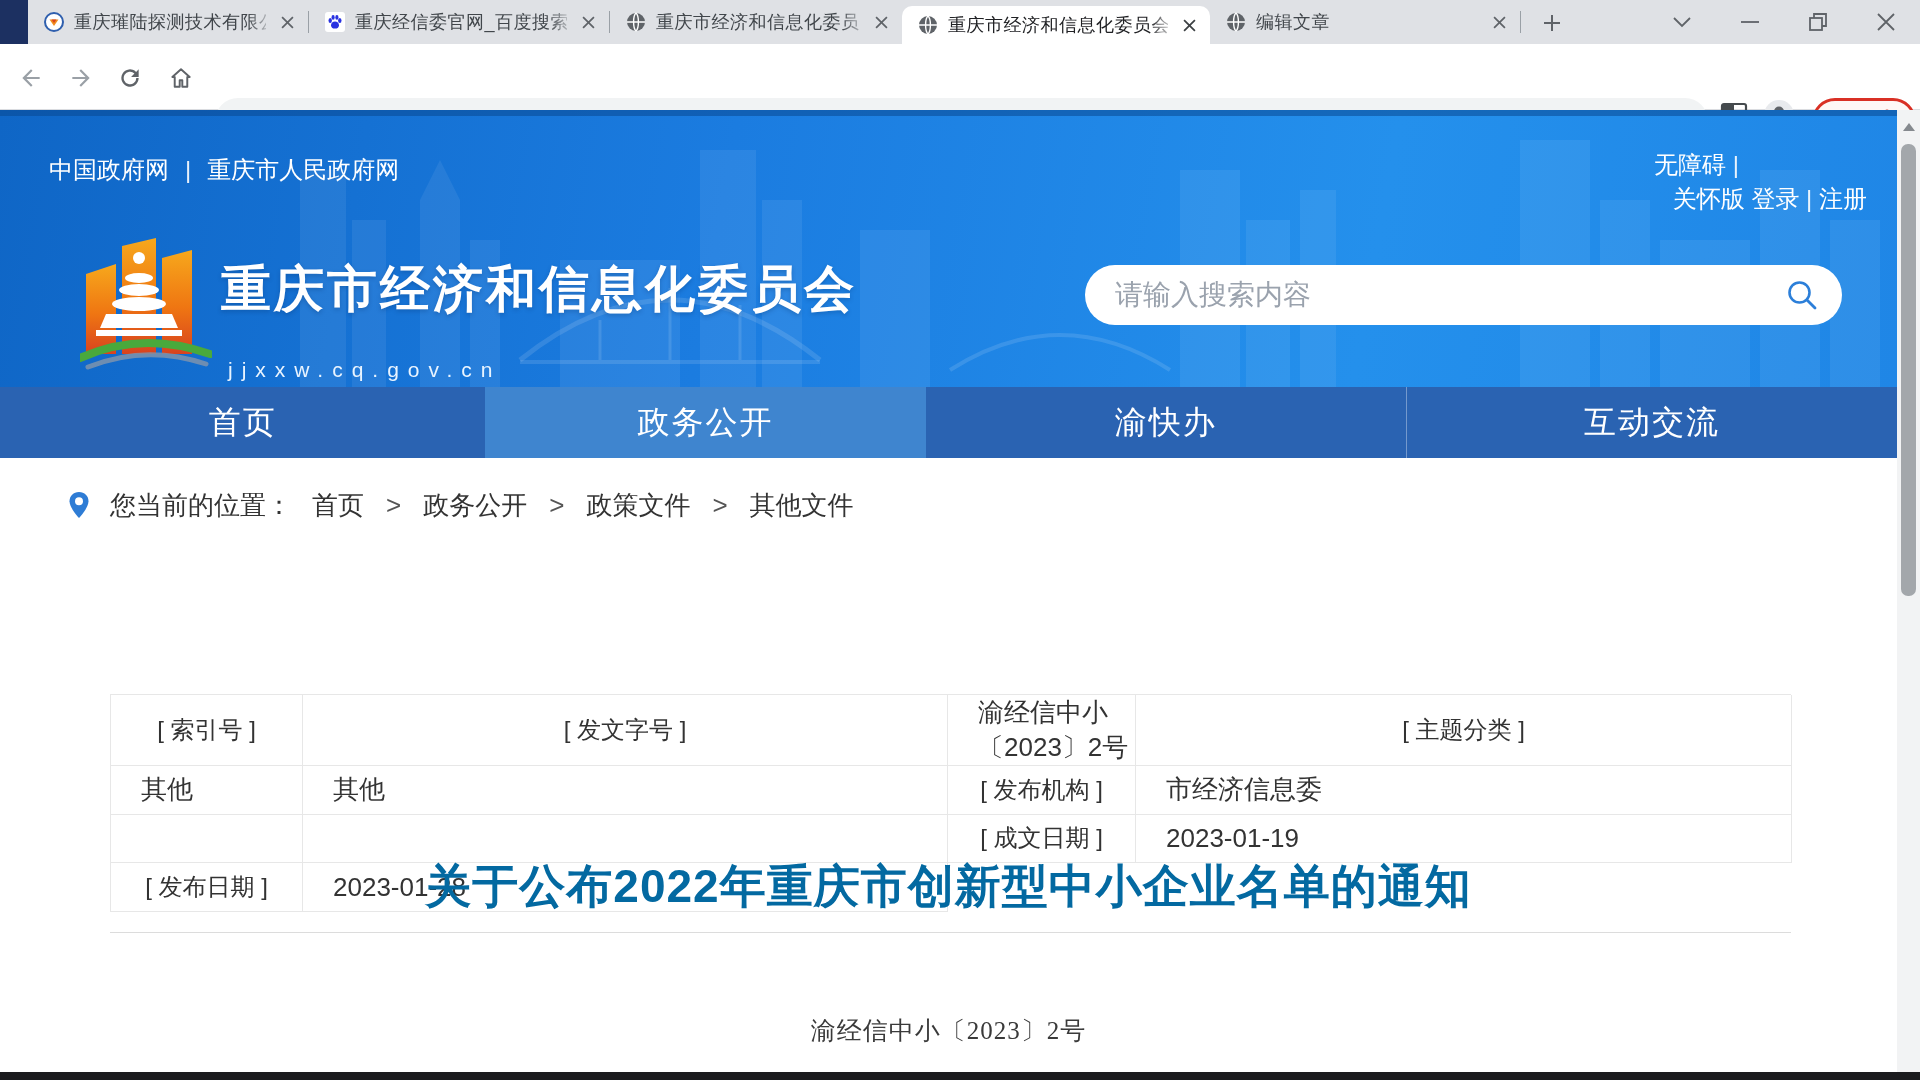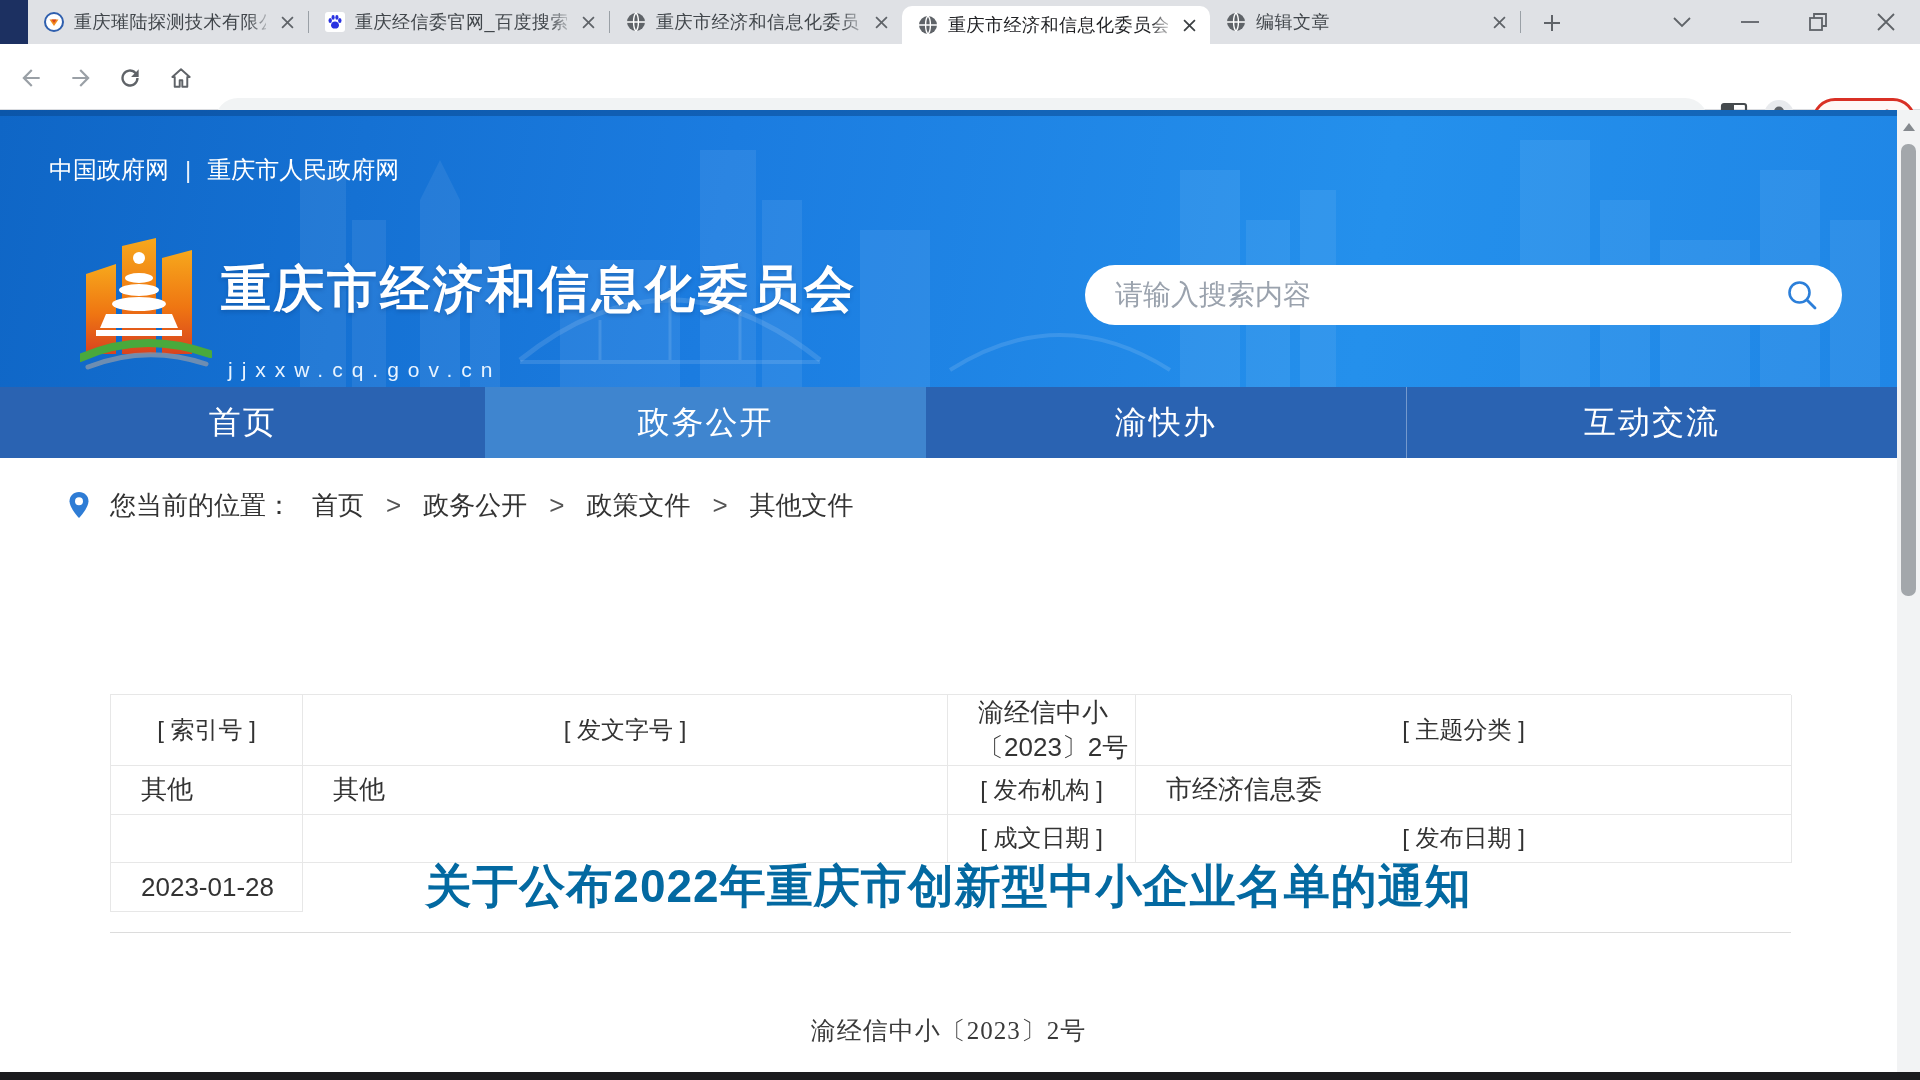--- a/index.html
+++ b/index.html
@@ -328,20 +328,32 @@
         </g>
       </svg>
       <div class="header-topline"></div>
 
       <div class="gov-links">
         <a href="#" style="color:#fff;text-decoration:none;">中国政府网</a>
         <span class="sep-v">|</span>
         <a href="#" style="color:#fff;text-decoration:none;">重庆市人民政府网</a>
       </div>
 
+      <div class="right-links">
+        <div class="rl-line1">
+          <a href="#">无障碍</a>
+          <span class="sep-v">|</span>
+        </div>
+        <div>
+          <a href="#">关怀版</a>
+          <a href="#">登录</a>
+          <span class="sep-v">|</span>
+          <a href="#">注册</a>
+        </div>
+      </div>
 
       <div class="logo">
         <svg width="132" height="140" viewBox="0 0 132 140">
           <defs>
             <linearGradient id="og" x1="0" y1="0" x2="0" y2="1">
               <stop offset="0" stop-color="#f7a81c"></stop>
                 <stop offset="0.55" stop-color="#ef7612"></stop>
                 <stop offset="1" stop-color="#d8431f"></stop>
             </linearGradient>
           </defs>
@@ -409,20 +421,21 @@
         <div class="cell lab">[ 主题分类 ]</div>
         <div class="cell val">其他</div>
         <div class="cell val">其他</div>
 
         <div class="cell lab">[ 发布机构 ]</div>
         <div class="cell val">市经济信息委</div>
         <div class="cell lab"></div>
         <div class="cell val"></div>
 
         <div class="cell lab">[ 成文日期 ]</div>
+        <div class="cell val">2023-01-19</div>
         <div class="cell lab">[ 发布日期 ]</div>
         <div class="cell val">2023-01-28</div>
       </div>
 
       <div class="doc-title">关于公布2022年重庆市创新型中小企业名单的通知</div>
       <div class="title-rule"></div>
       <div class="doc-number">渝经信中小〔2023〕2号</div>
     </div>
   </div>
 

